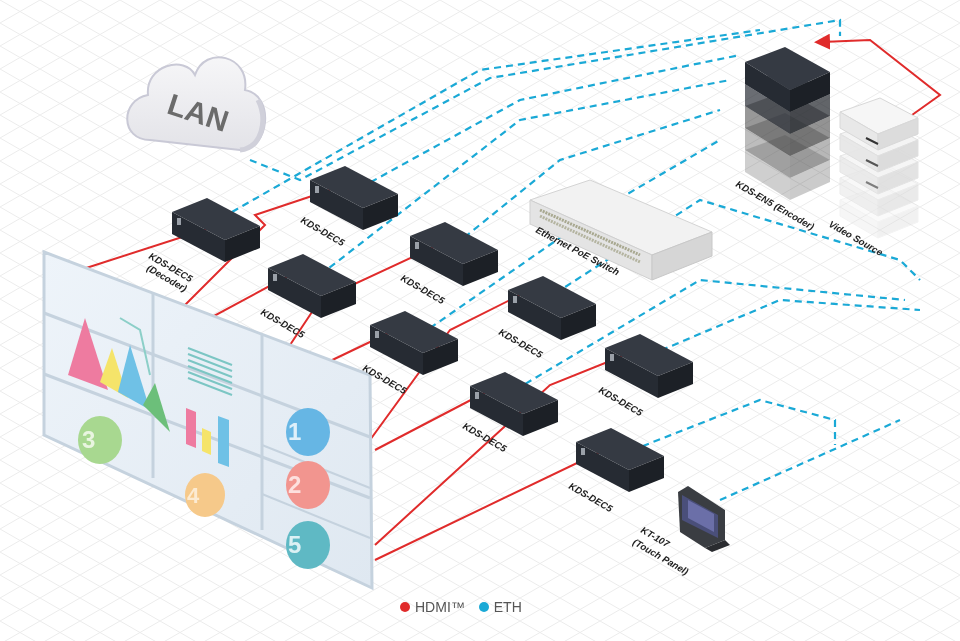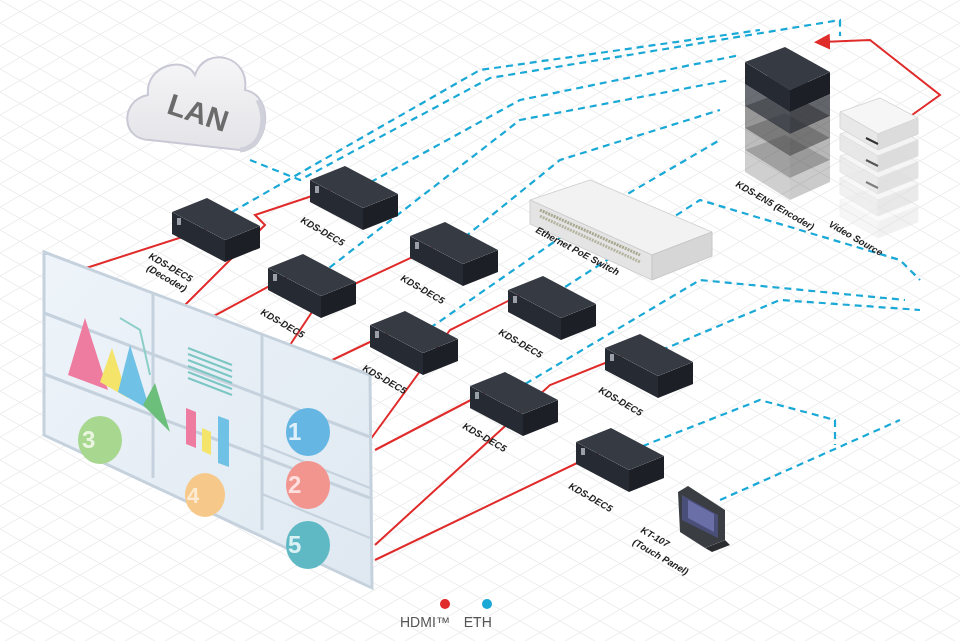--- a/index.html
+++ b/index.html
@@ -5,21 +5,21 @@
   html, body { margin: 0; padding: 0; background: #ffffff; }
   body { width: 960px; height: 641px; overflow: hidden; font-family: "Liberation Sans", "DejaVu Sans", sans-serif; }
   #stage { position: relative; width: 960px; height: 641px; }
   svg#diagram { position: absolute; left: 0; top: 0; width: 960px; height: 641px; }
   .lbl { font-family: "Liberation Sans", "DejaVu Sans", sans-serif; font-style: italic; font-weight: bold; font-size: 9.5px; fill: #222222; }
   .cloud-text { font-family: "Liberation Sans", "DejaVu Sans", sans-serif; font-weight: bold; font-size: 30px; fill: #6b6b6b; }
   .eth { fill: none; stroke: #1aa9d6; stroke-width: 2.2; stroke-dasharray: 7 5; }
   .hdmi { fill: none; stroke: #e02b2b; stroke-width: 2; }
   .legend { position: absolute; left: 400px; top: 599px; display: flex; align-items: center; gap: 6px; font-size: 14px; color: #555; font-family: "Liberation Sans", "DejaVu Sans", sans-serif; }
   .legend .dot { width: 10px; height: 10px; border-radius: 50%; display: inline-block; }
-  .legend .item { display: flex; align-items: flex-end; gap: 5px; margin-right: 8px; flex-direction: column; }
+  .legend .item { display: flex; align-items: center; gap: 5px; margin-right: 8px; }
 </style>
 </head>
 <body>
 
 <div id="stage">
 <svg id="diagram" viewBox="0 0 960 641">
   <defs>
     <pattern id="isogrid" width="40" height="23" patternUnits="userSpaceOnUse">
       <path d="M0 0 L40 23 M40 0 L0 23" stroke="#ececec" stroke-width="1" fill="none"></path>
     </pattern>

